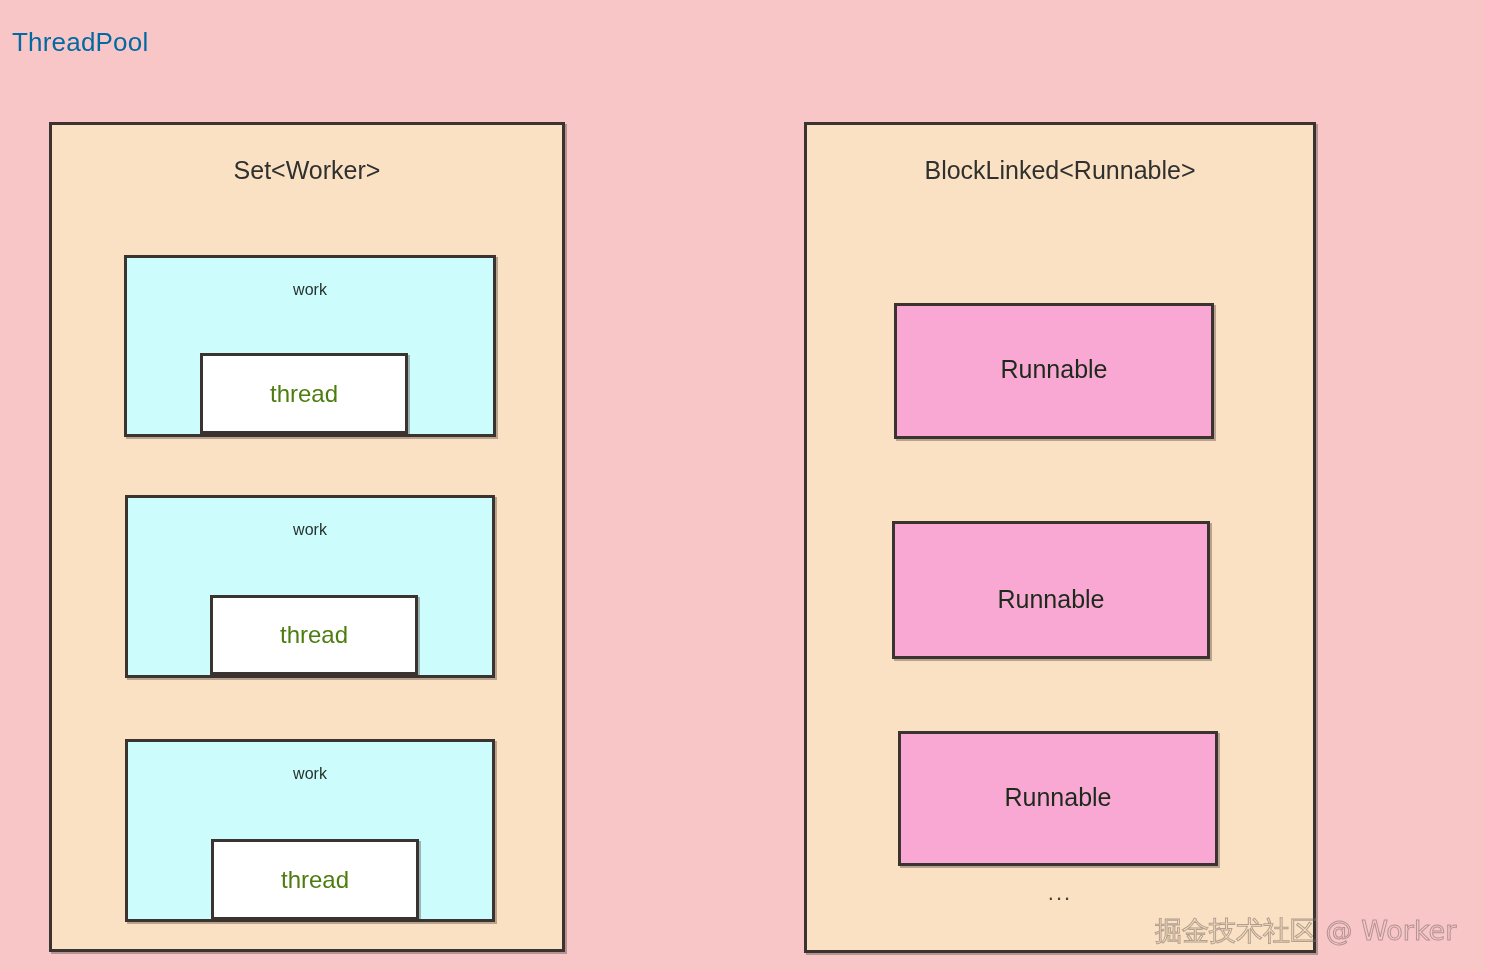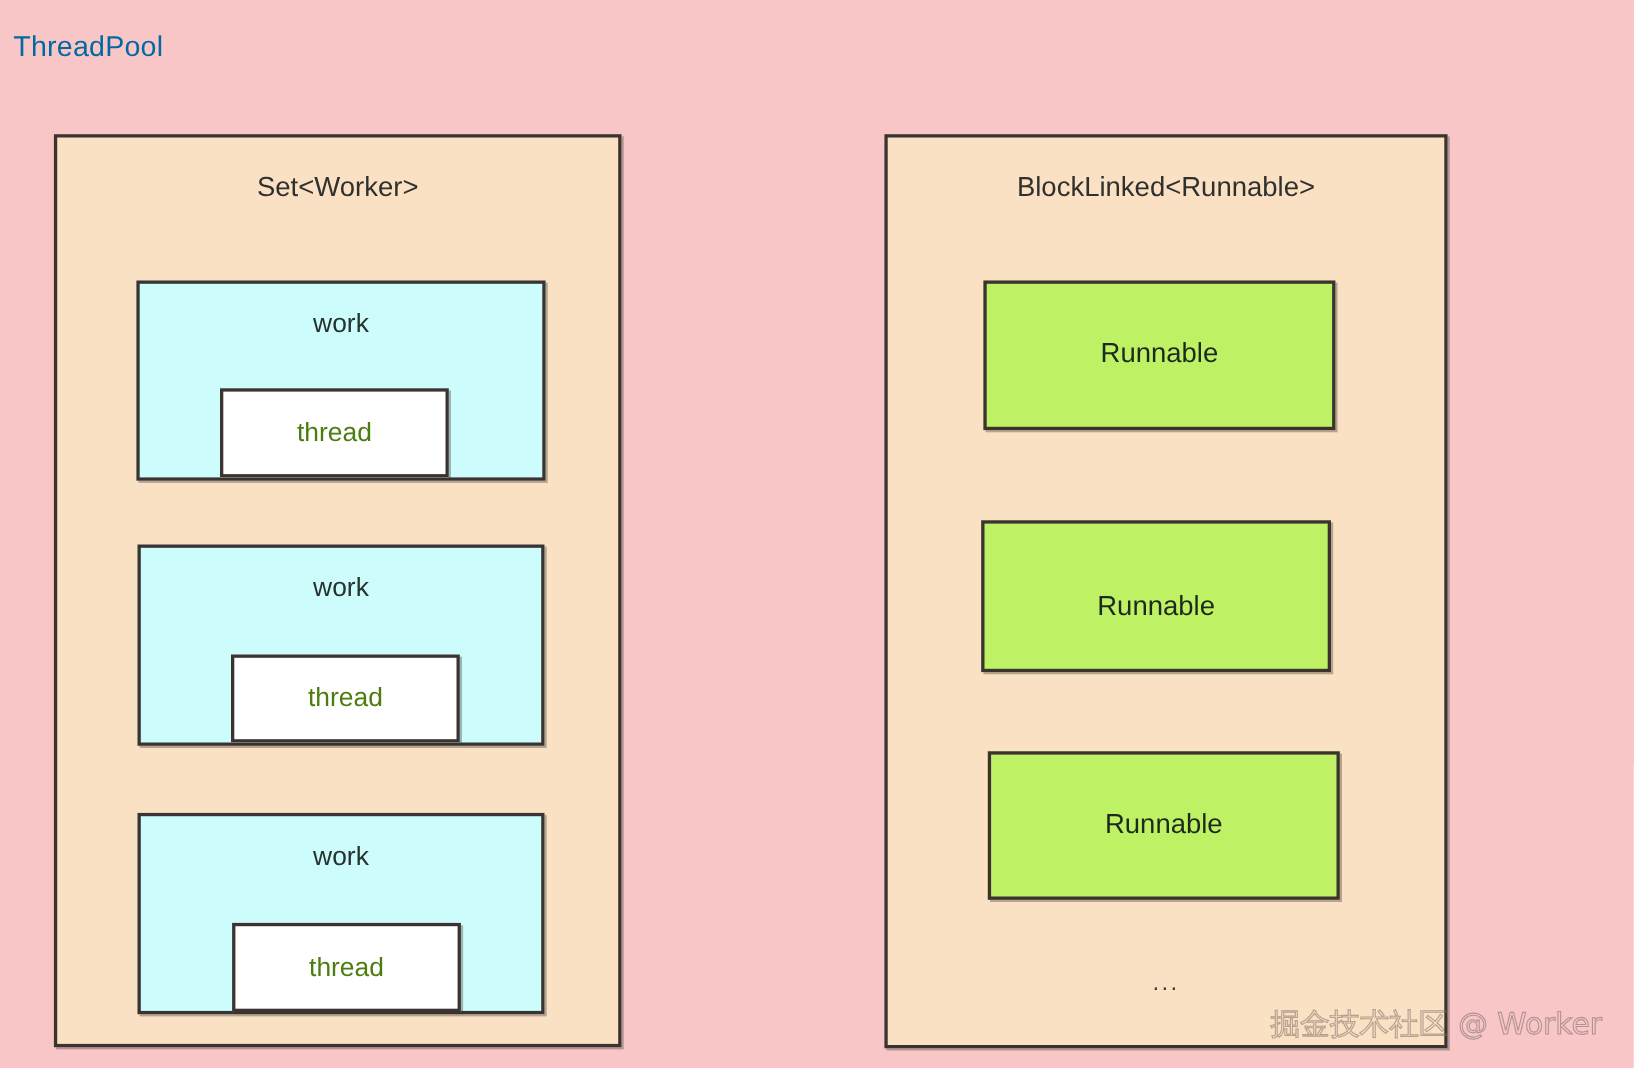--- a/index.html
+++ b/index.html
@@ -70,21 +70,21 @@
     background: #ccfcfc;
     border: 3px solid #3b3330;
     box-sizing: border-box;
     box-shadow: 2px 2px 0 rgba(60,50,45,0.35);
   }
   .work-label {
     position: absolute;
     left: 0;
     right: 0;
     text-align: center;
-    font-size: 24px;
+    font-size: 16px;
     color: #26332f;
   }
   .thread-box {
     position: absolute;
     background: #ffffff;
     border: 3px solid #3b3330;
     box-sizing: border-box;
     box-shadow: 2px 2px 0 rgba(60,50,45,0.35);
     display: flex;
     align-items: center;
@@ -103,24 +103,25 @@
   #work-2 .work-label { top: 23px; }
   #work-2 .thread-box { left: 82px; top: 97px; width: 208px; height: 80px; }
 
   #work-3 { left: 73px;  top: 614px; width: 370px; height: 183px; }
   #work-3 .work-label { top: 23px; }
   #work-3 .thread-box { left: 83px; top: 97px; width: 208px; height: 81px; }
 
   
   .runnable-box {
     position: absolute;
-    background: #bef264;
-    border: 3px solid #3b3330;
-    box-sizing: border-box;
-    box-shadow: 2px 2px 0 rgba(60,50,45,0.35);
+    background: #f9a8d4;
+    border: 3px solid #3b3330;
+    box-sizing: border-box;
+    box-shadow: 2px 2px 0 rgba(60,50,45,0.35);
+    margin-top: 48px;
   }
   .runnable-label {
     position: absolute;
     left: 0;
     right: 0;
     text-align: center;
     font-size: 25px;
     color: #1d2a1b;
   }
 

